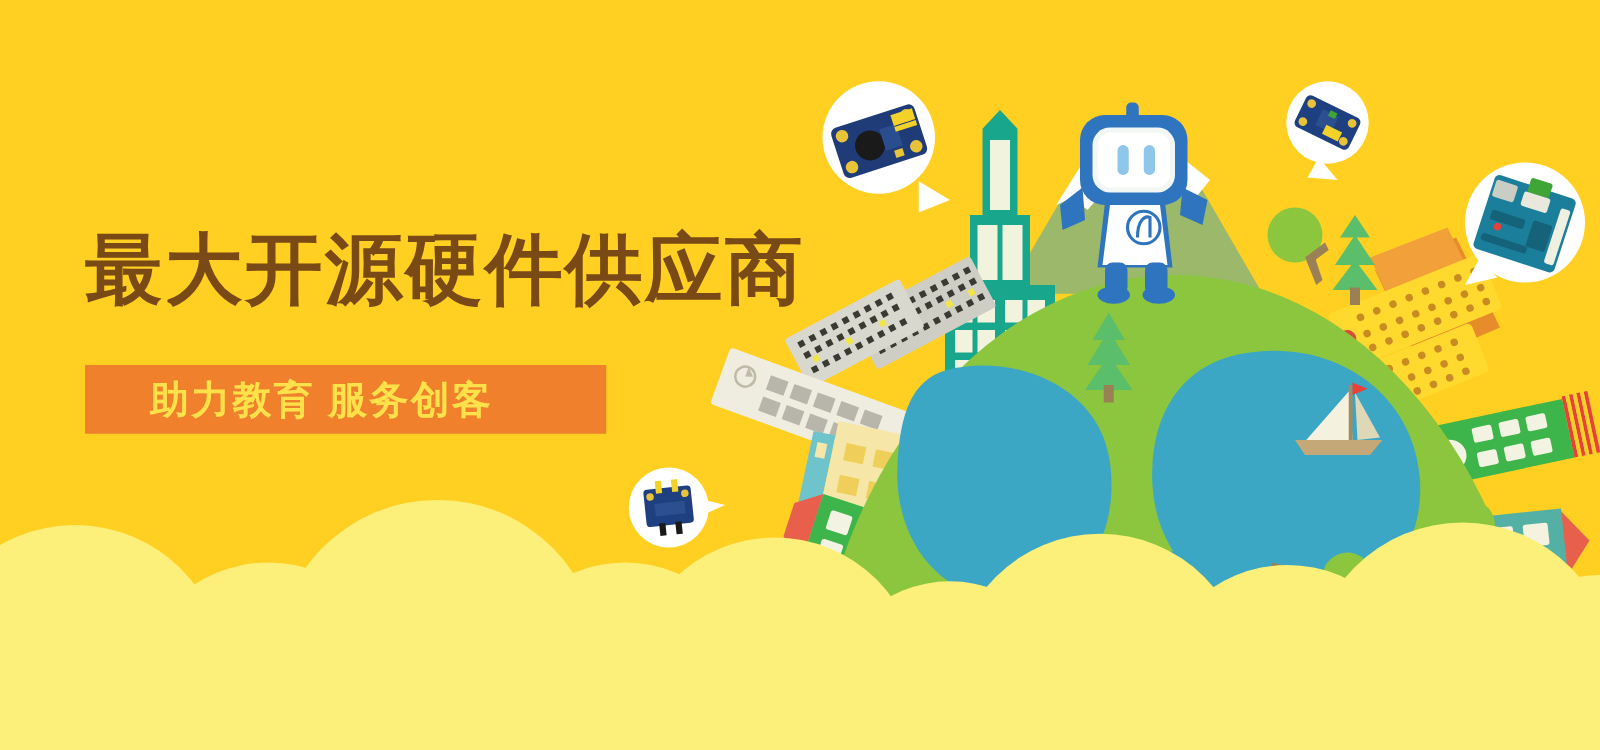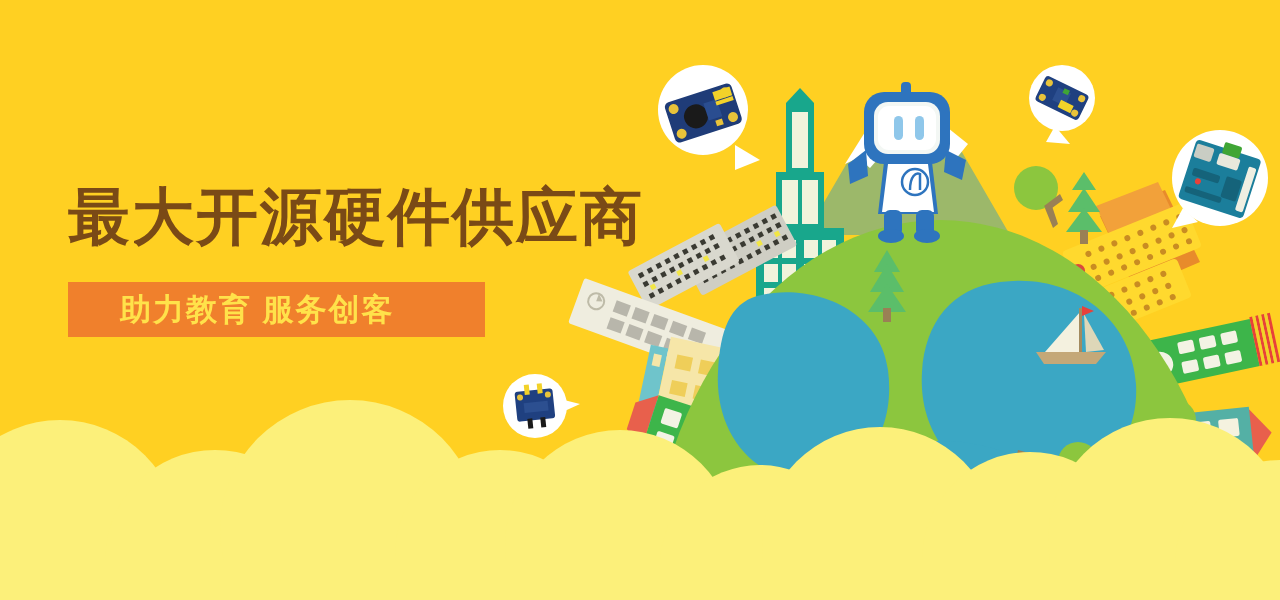--- a/index.html
+++ b/index.html
@@ -25,21 +25,21 @@
   }
   .headline {
     font-size:62px;
     line-height:74px;
     font-weight:bold;
     color:#7A4A16;
     letter-spacing:2px;
     white-space:nowrap;
   }
   .tagline-box {
-    margin-top:28px;
+    margin-top:38px;
     width:417px;
     height:55px;
     background:#F0802C;
     display:flex;
     align-items:center;
   }
   .tagline {
     font-size:31px;
     font-weight:bold;
     color:#FFE24A;

